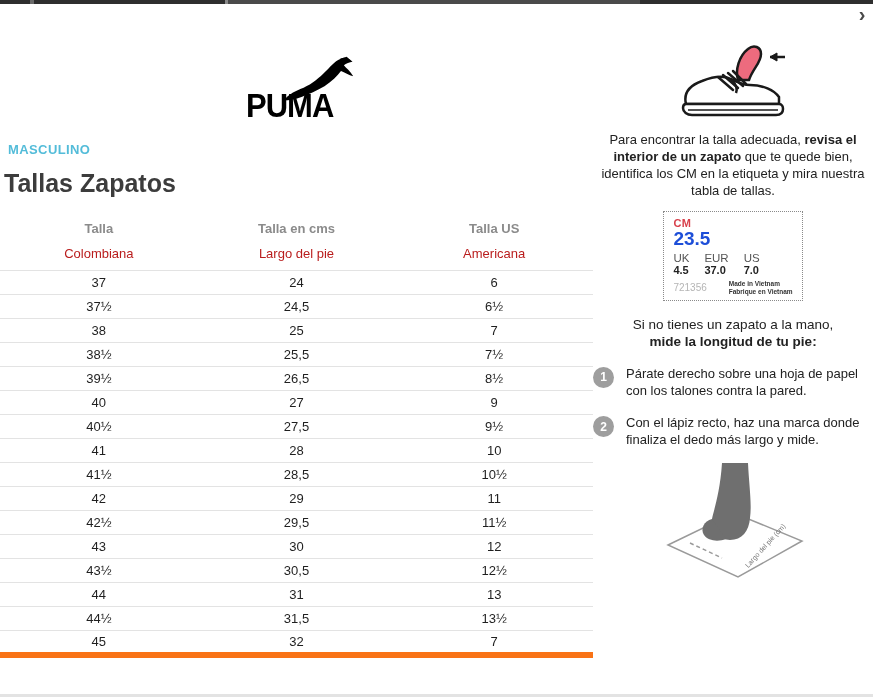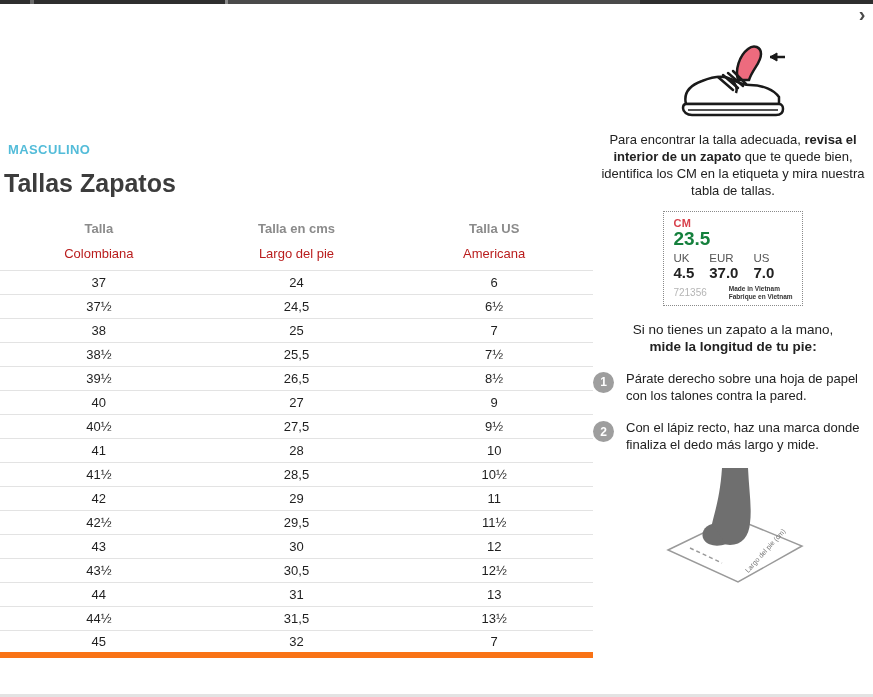--- a/index.html
+++ b/index.html
@@ -66,24 +66,24 @@
   .side-panel { position:absolute; left:593px; top:40px; width:280px; text-align:center; }
   .shoe-illustration { display:inline-block; margin-bottom:4px; }
   .intro-text { font-size:13px; line-height:1.3; color:#222; margin-top:2px; }
   .intro-text b { font-weight:bold; }
 
   .size-label-box {
     display:inline-block; margin-top:11px; padding:5px 9px 4px;
     border:1px dotted #8a8a8a; text-align:left; background:#fff;
   }
   .lbl-cm   { color:#d8404b; font-size:11px; font-weight:bold; letter-spacing:.3px; }
-  .lbl-cmval{ color:#15803d; font-size:19px; font-weight:bold; line-height:1.05; }
+  .lbl-cmval{ color:#1d4ed8; font-size:19px; font-weight:bold; line-height:1.05; }
   .lbl-sizes{ display:flex; gap:15px; margin-top:3px; }
   .lbl-size-col div:first-child { color:#555; font-size:11.5px; }
-  .lbl-size-col div:last-child  { color:#222; font-size:15px; font-weight:bold; }
+  .lbl-size-col div:last-child  { color:#222; font-size:11px; font-weight:bold; }
   .lbl-bottom { display:flex; align-items:center; gap:22px; margin-top:4px; }
   .lbl-sku  { color:#b5b5b5; font-size:10px; }
   .lbl-made { color:#333; font-size:6.5px; line-height:1.25; font-weight:bold; text-align:left; }
 
   .measure-heading { margin-top:15px; font-size:13.5px; color:#222; line-height:1.3; }
   .measure-heading .bold-line { font-weight:bold; display:block; }
 
   .steps { margin-top:14px; text-align:left; }
   .step-row { display:flex; align-items:flex-start; margin-bottom:15px; }
   .step-num {
@@ -98,20 +98,27 @@
 </style>
 </head>
 <body>
 
 <div class="stage">
 
   <div class="top-bar"></div>
 
   <div class="close-btn">›</div>
 
+  <div class="brand-block">
+    <svg class="brand-cat" width="72" height="46" viewBox="0 0 100 64">
+      <path fill="#000" d="M2 62 C10 52 20 48 30 44 C42 39 52 30 60 22 C66 16 73 7 81 4 C87 1 93 3 98 8 C94 9 89 10 86 13 C89 17 95 21 99 28 C93 27 87 23 82 21 C77 28 69 36 59 42 C49 48 37 53 27 57 C19 60 10 62 2 62 Z M30 44 L26 57 M45 37 L42 52 M60 28 L58 40"></path>
+      <path fill="#000" d="M80 4 L90 1 L95 6 L88 10 Z"></path>
+    </svg>
+    <div class="brand-word">PUMA</div>
+  </div>
 
   <div class="category-label">MASCULINO</div>
   <div class="page-title">Tallas Zapatos</div>
 
   <div class="table-wrap">
     <table class="size-table">
       <thead>
         <tr>
           <th>
             <div class="th-line1">Talla</div>

